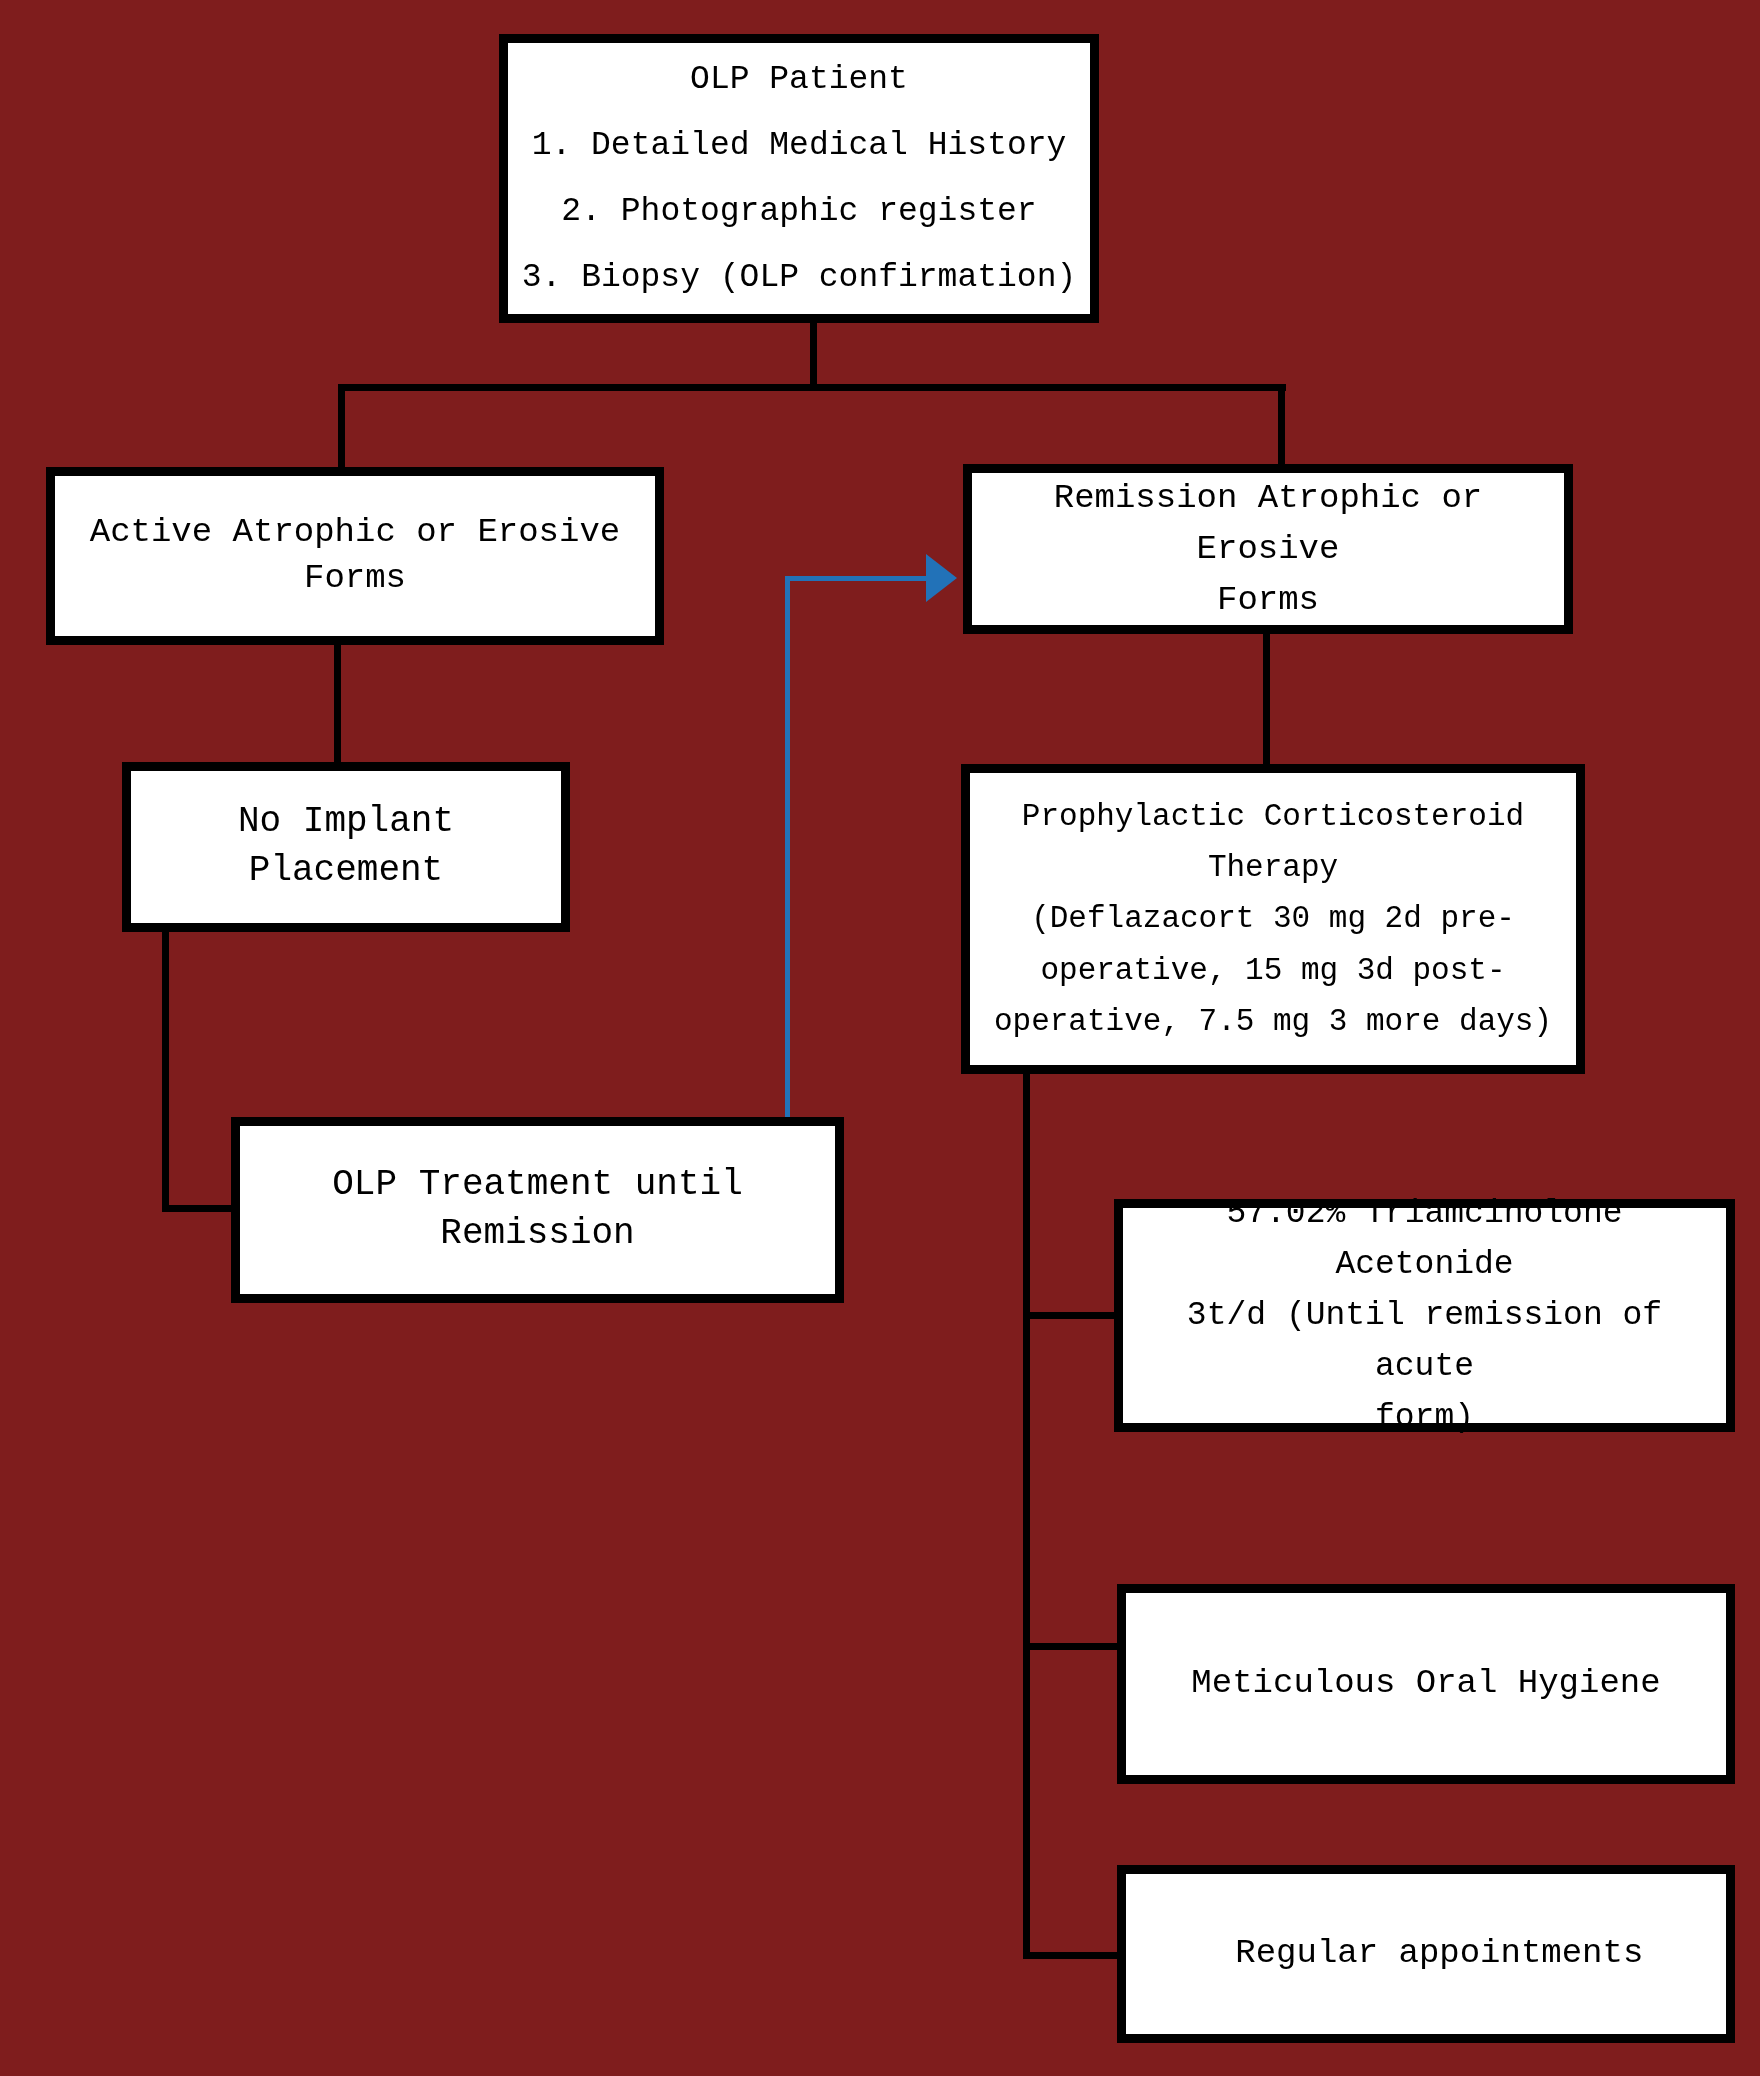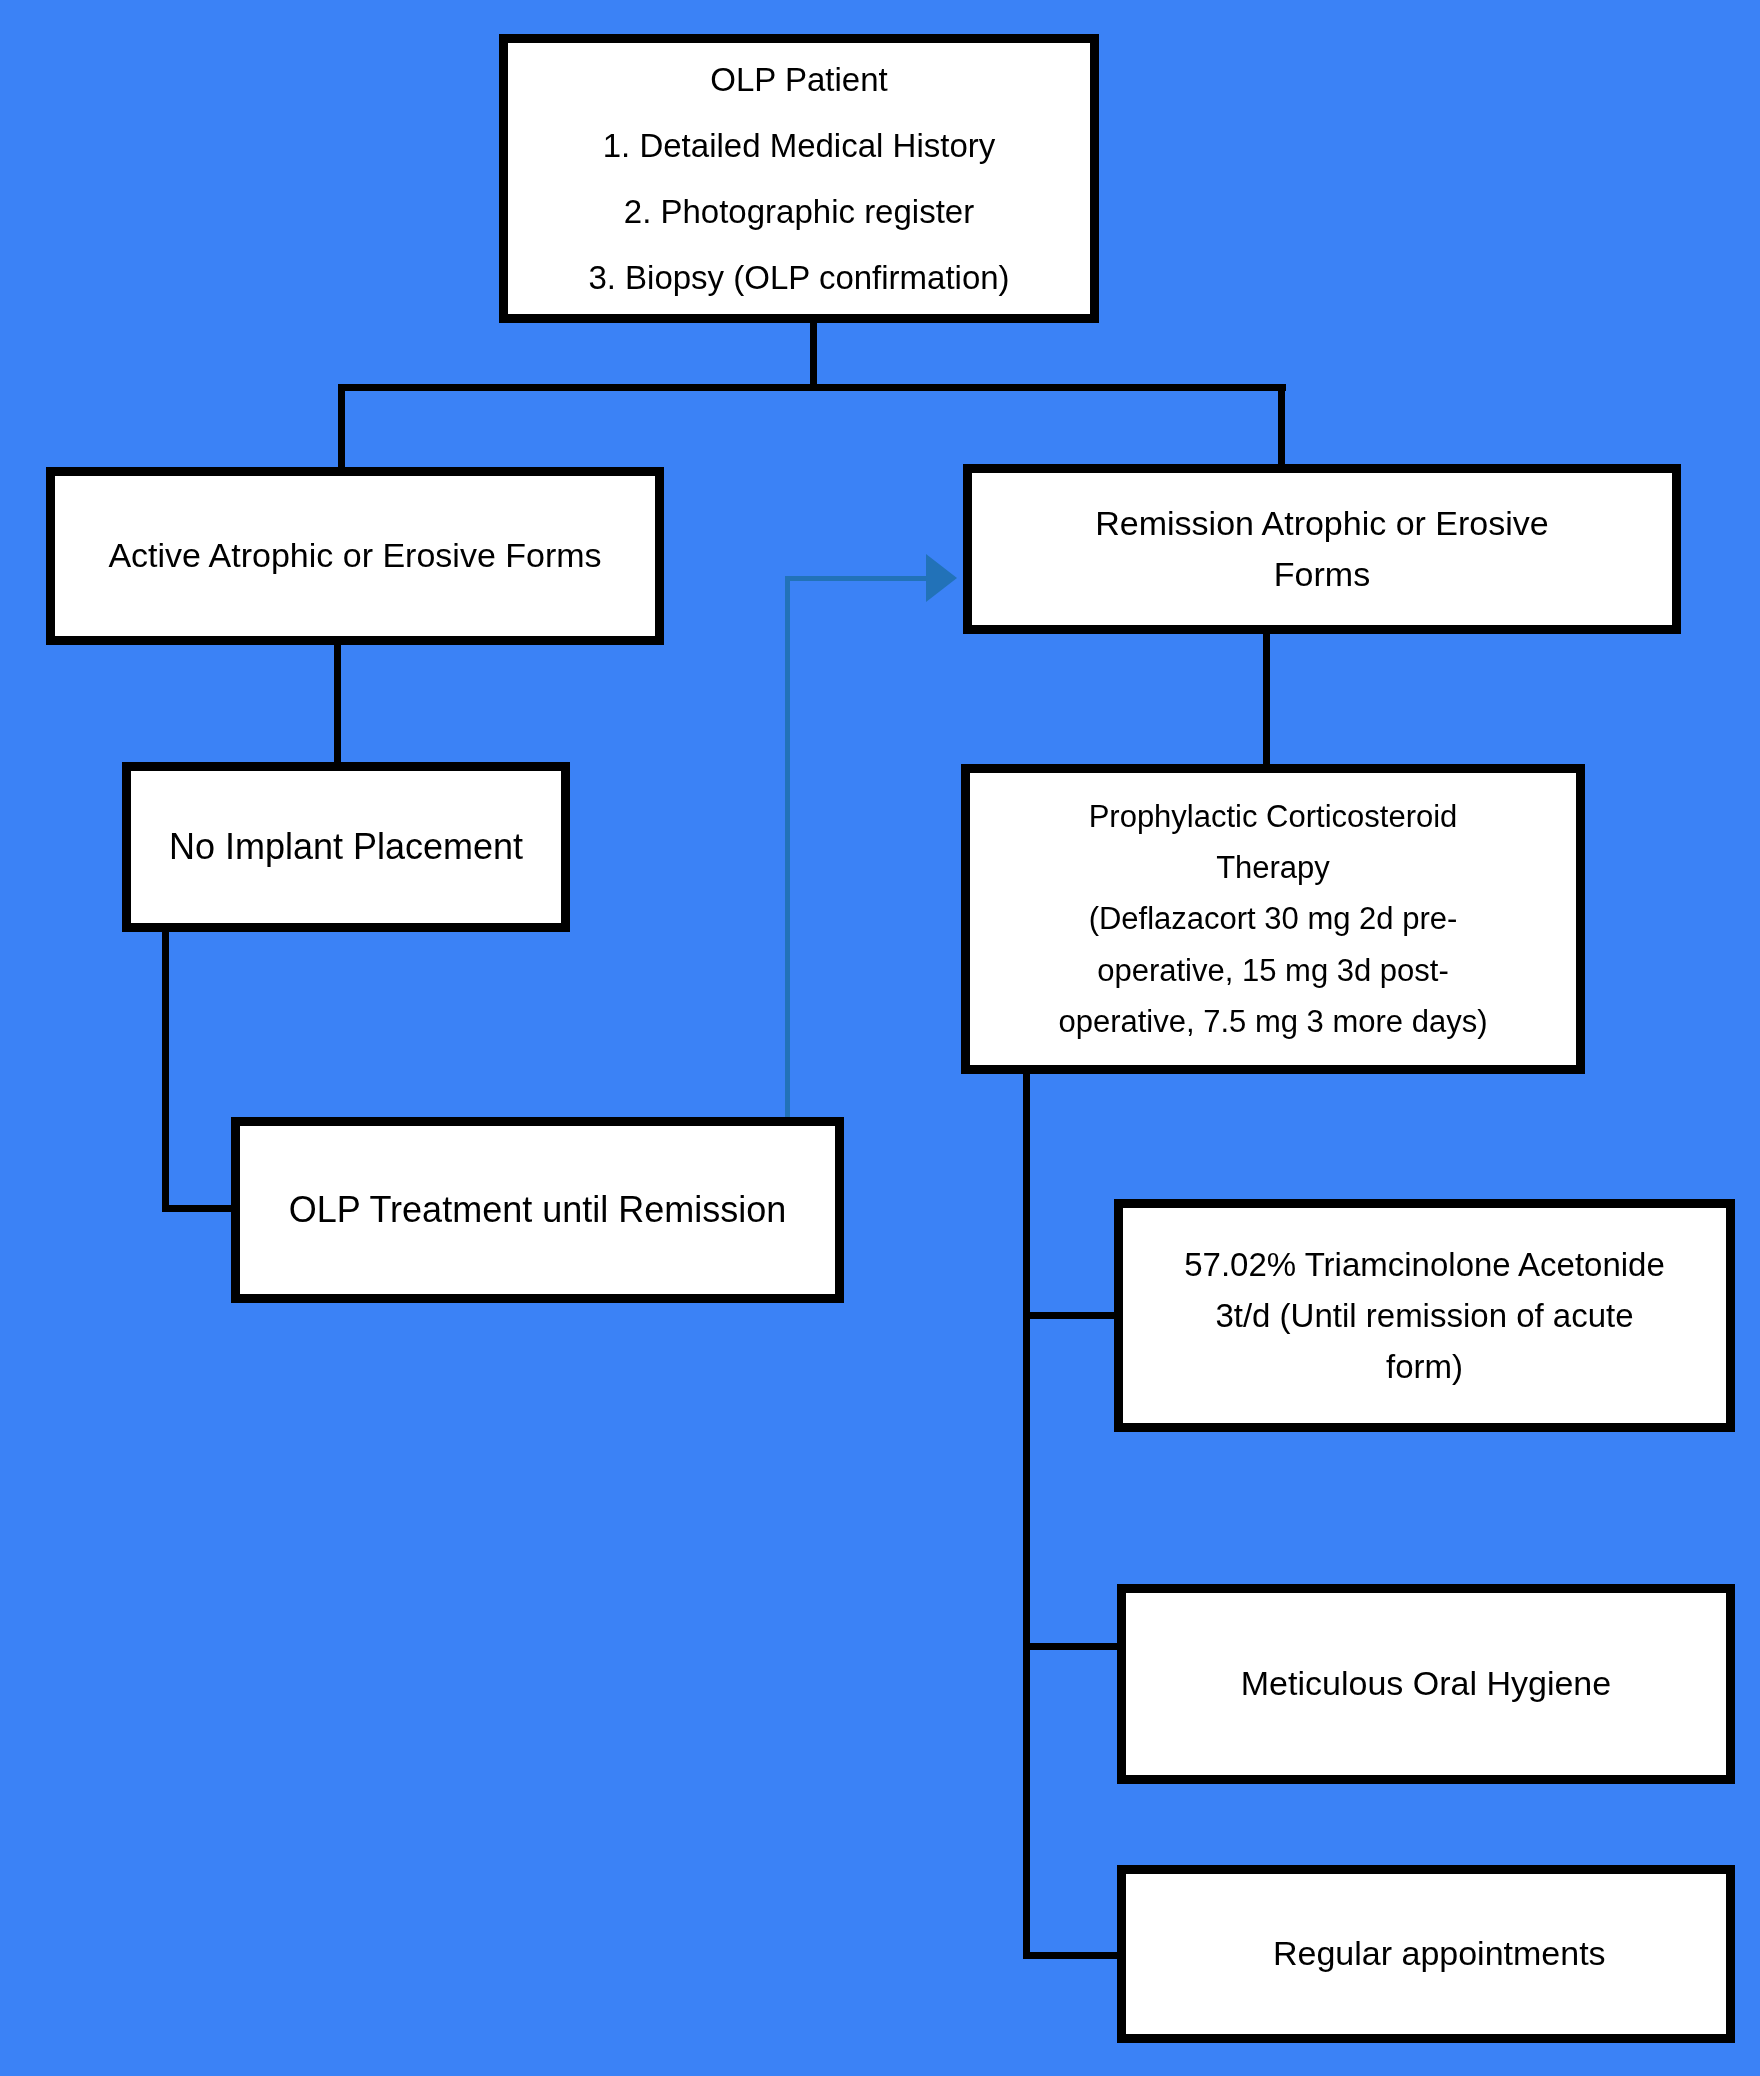--- a/index.html
+++ b/index.html
@@ -1,21 +1,21 @@
 <!DOCTYPE html>
 <html style="font-size:8.5px"><head>
 <meta charset="utf-8">
 <style>
   html, body { margin: 0; padding: 0; background: #ffffff; }
   #canvas {
     position: relative;
     width: 1760px;
     height: 2077px;
-    background: #3b82f6;
-    font-family: Liberation Sans, sans-serif;
+    background: #7f1d1d;
+    font-family: Liberation Mono, monospace;
     color: #000000;
     overflow: hidden;
   }
   .node {
     position: absolute;
     box-sizing: border-box;
     border: 9.6px solid #000000;
     background: #ffffff;
     display: flex;
     align-items: center;
@@ -66,21 +66,21 @@
   <div class="arrowhead" style="left:926px; top:554px;"></div>
   <div class="bluesquare" style="left:780px; top:1130px;"></div>
 
   <div class="node" style="left:499px; top:34px; width:600px; height:289px; font-size:33px; line-height:2.0;">OLP Patient
 1. Detailed Medical History
 2. Photographic register
 3. Biopsy (OLP confirmation)</div>
 
   <div class="node" style="left:46px; top:467px; width:618px; height:178px; font-size:34px; line-height:1.35;">Active Atrophic or Erosive Forms</div>
 
-  <div class="node" style="left:963px; top:464px; width:718px; height:170px; font-size:34px; line-height:1.5;">Remission Atrophic or Erosive
+  <div class="node" style="left:963px; top:464px; width:610px; height:170px; font-size:34px; line-height:1.5;">Remission Atrophic or Erosive
 Forms</div>
 
   <div class="node" style="left:122px; top:762px; width:448px; height:170px; font-size:36px; line-height:1.35;">No Implant Placement</div>
 
   <div class="node" style="left:231px; top:1117px; width:613px; height:186px; font-size:36px; line-height:1.35;">OLP Treatment until Remission</div>
 
   <div class="node" style="left:961px; top:764px; width:624px; height:310px; font-size:31px; line-height:1.65;">Prophylactic Corticosteroid
 Therapy
 (Deflazacort 30 mg 2d pre-
 operative, 15 mg 3d post-

